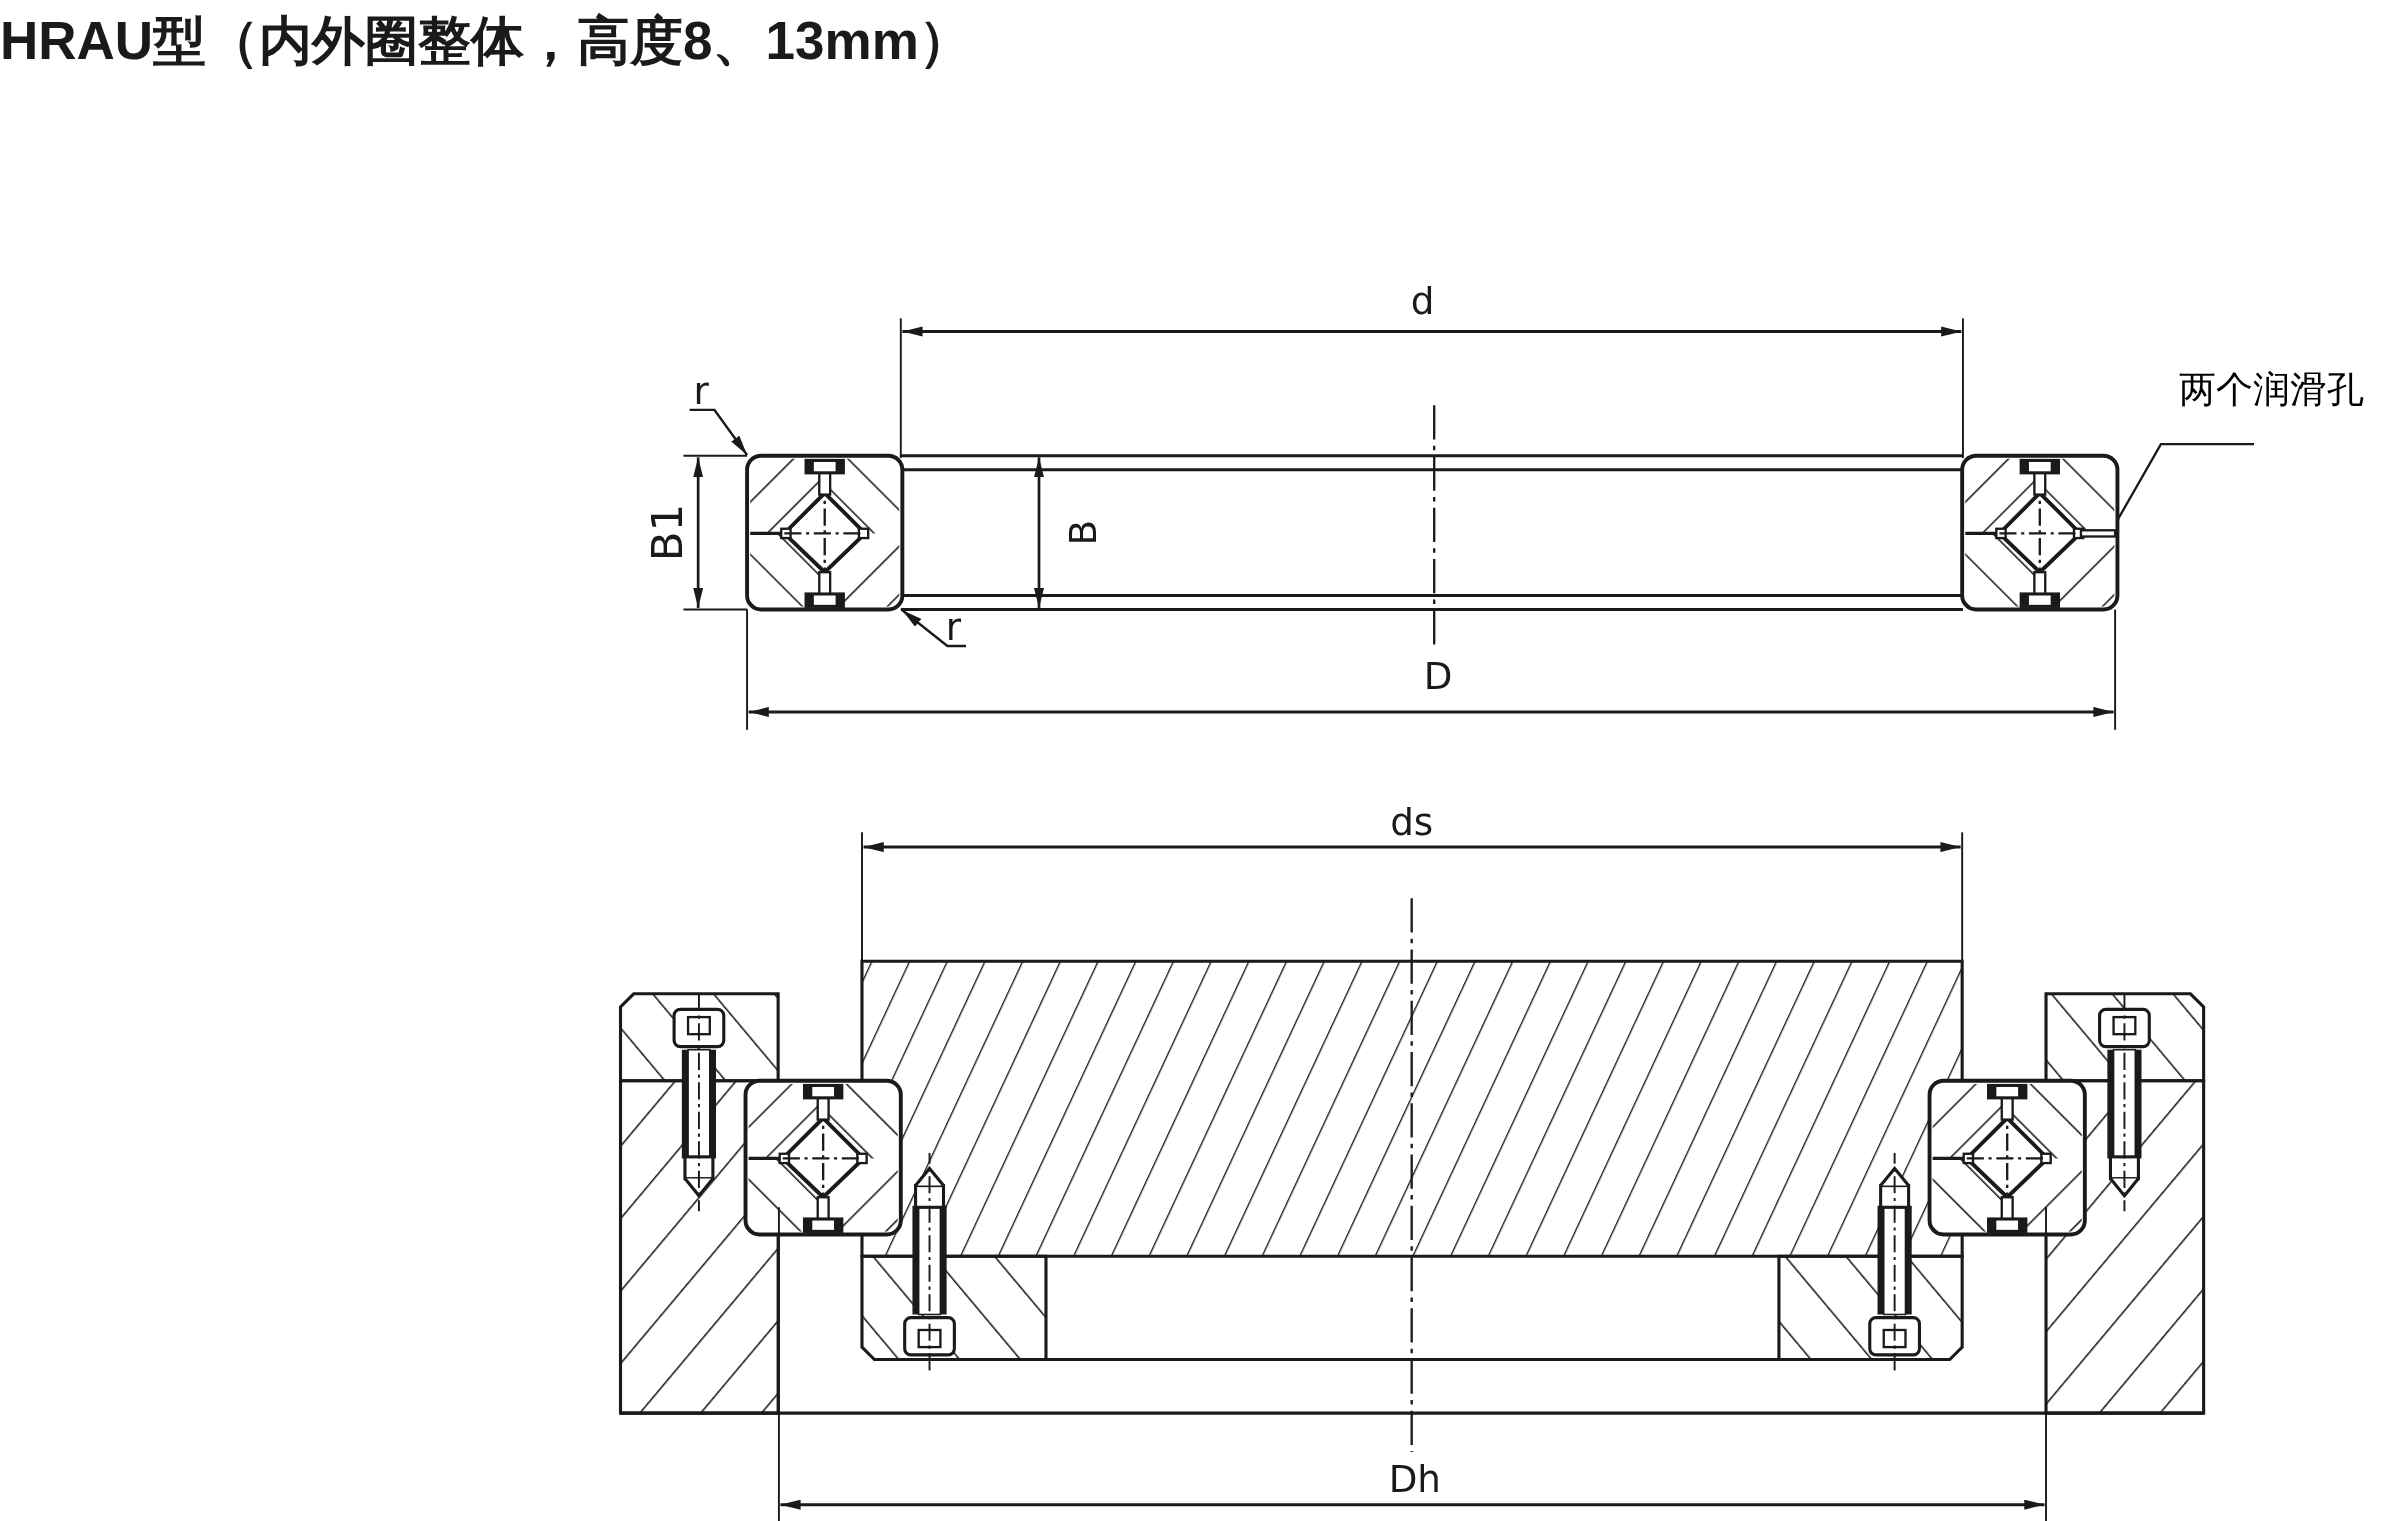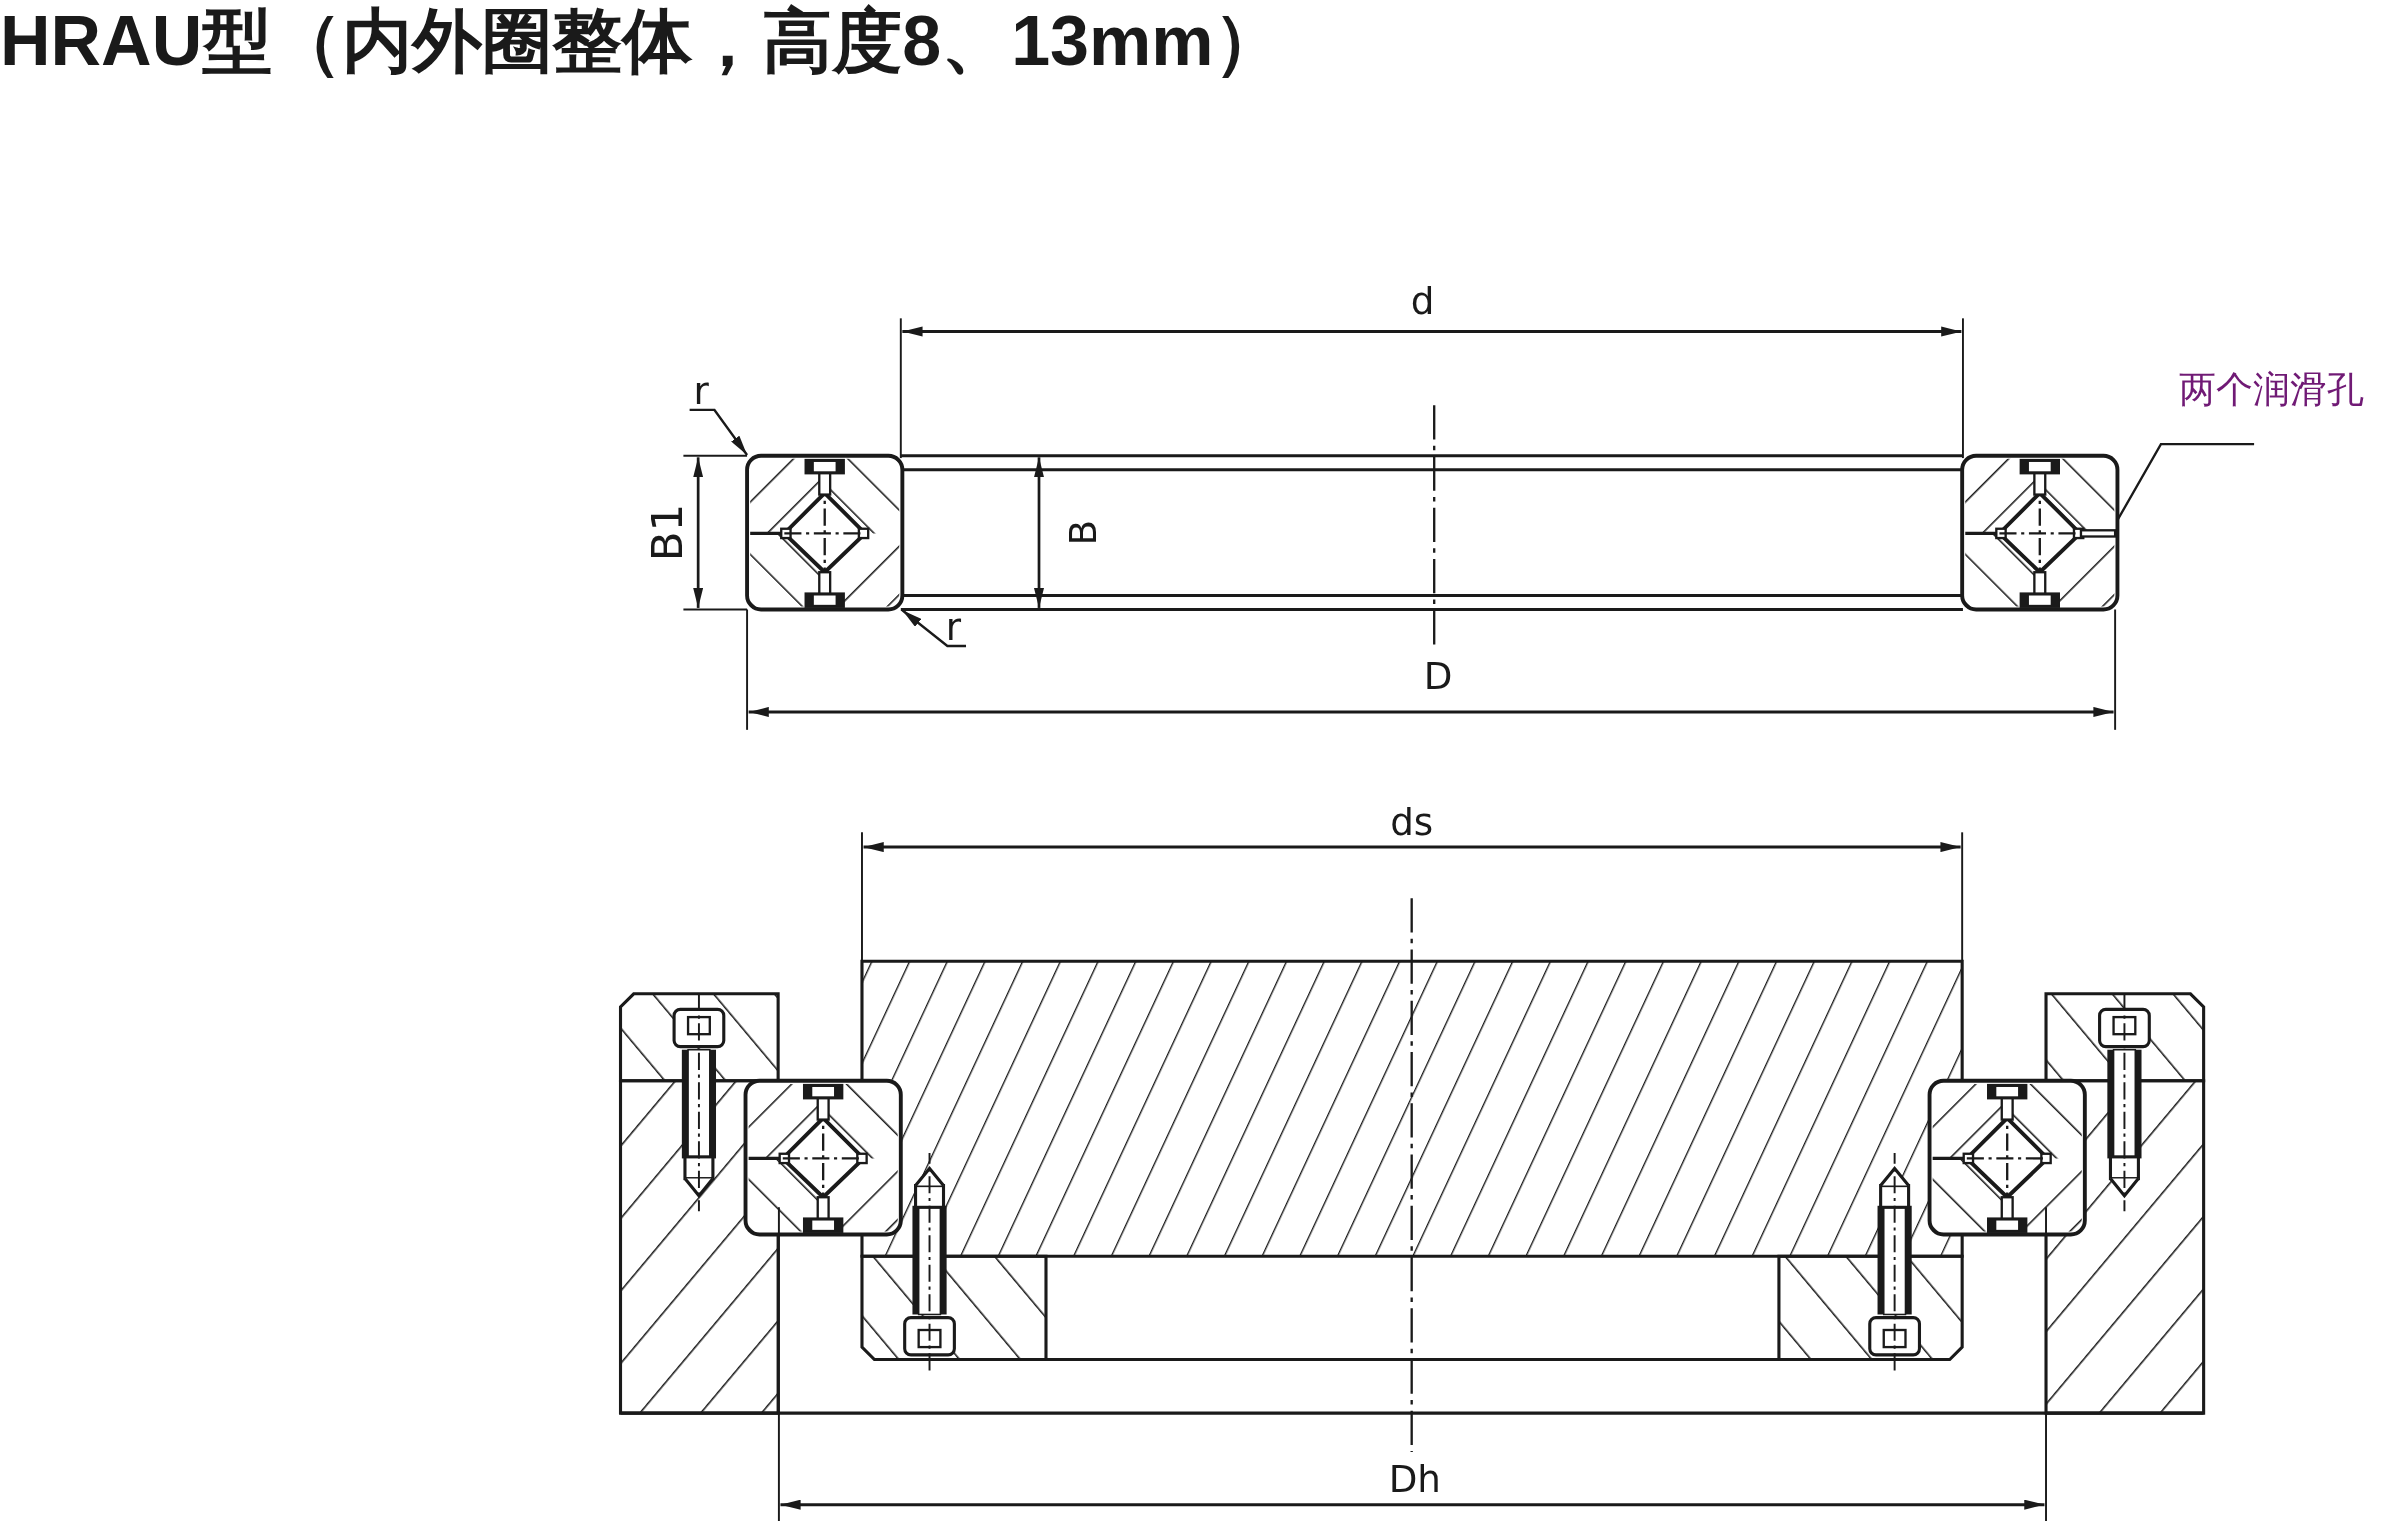--- a/index.html
+++ b/index.html
@@ -1,27 +1,27 @@
 <!DOCTYPE html>
 <html style="font-size:12.4px"><head>
   <meta charset="utf-8">
   <style>
     html, body { margin: 0; padding: 0; background: #ffffff; }
     body { width: 2401px; height: 1521px; position: relative; overflow: hidden; }
     .title {
       position: absolute; left: 0; top: 1.6px;
       font-family: "Liberation Sans", "DejaVu Sans", sans-serif;
-      font-weight: bold; font-size: 70px; line-height: 78px; color: #1a1a1a;
+      font-weight: bold; font-size: 53px; line-height: 78px; color: #1a1a1a;
       letter-spacing: 0px; white-space: nowrap;
     }
     svg.drawing { position: absolute; left: 0; top: 0; }
     .lbl { font-family: "DejaVu Sans", "Liberation Sans", sans-serif; fill: #1a1a1a; }
     .note {
       position: absolute; left: 2179px; top: 365px;
-      font-family: "DejaVu Sans", sans-serif; font-size: 37px; color: #701a75; white-space: nowrap;
+      font-family: "DejaVu Sans", sans-serif; font-size: 37px; color: #000000; white-space: nowrap;
     }
   </style>
 </head>
 <body>
 
 <div class="title">HRAU型（内外圈整体，高度8、13mm）</div>
 <div class="note">两个润滑孔</div>
 
 <svg class="drawing" width="2401" height="1521" viewBox="0 0 3092 1959" xmlns="http://www.w3.org/2000/svg">
   <defs>

